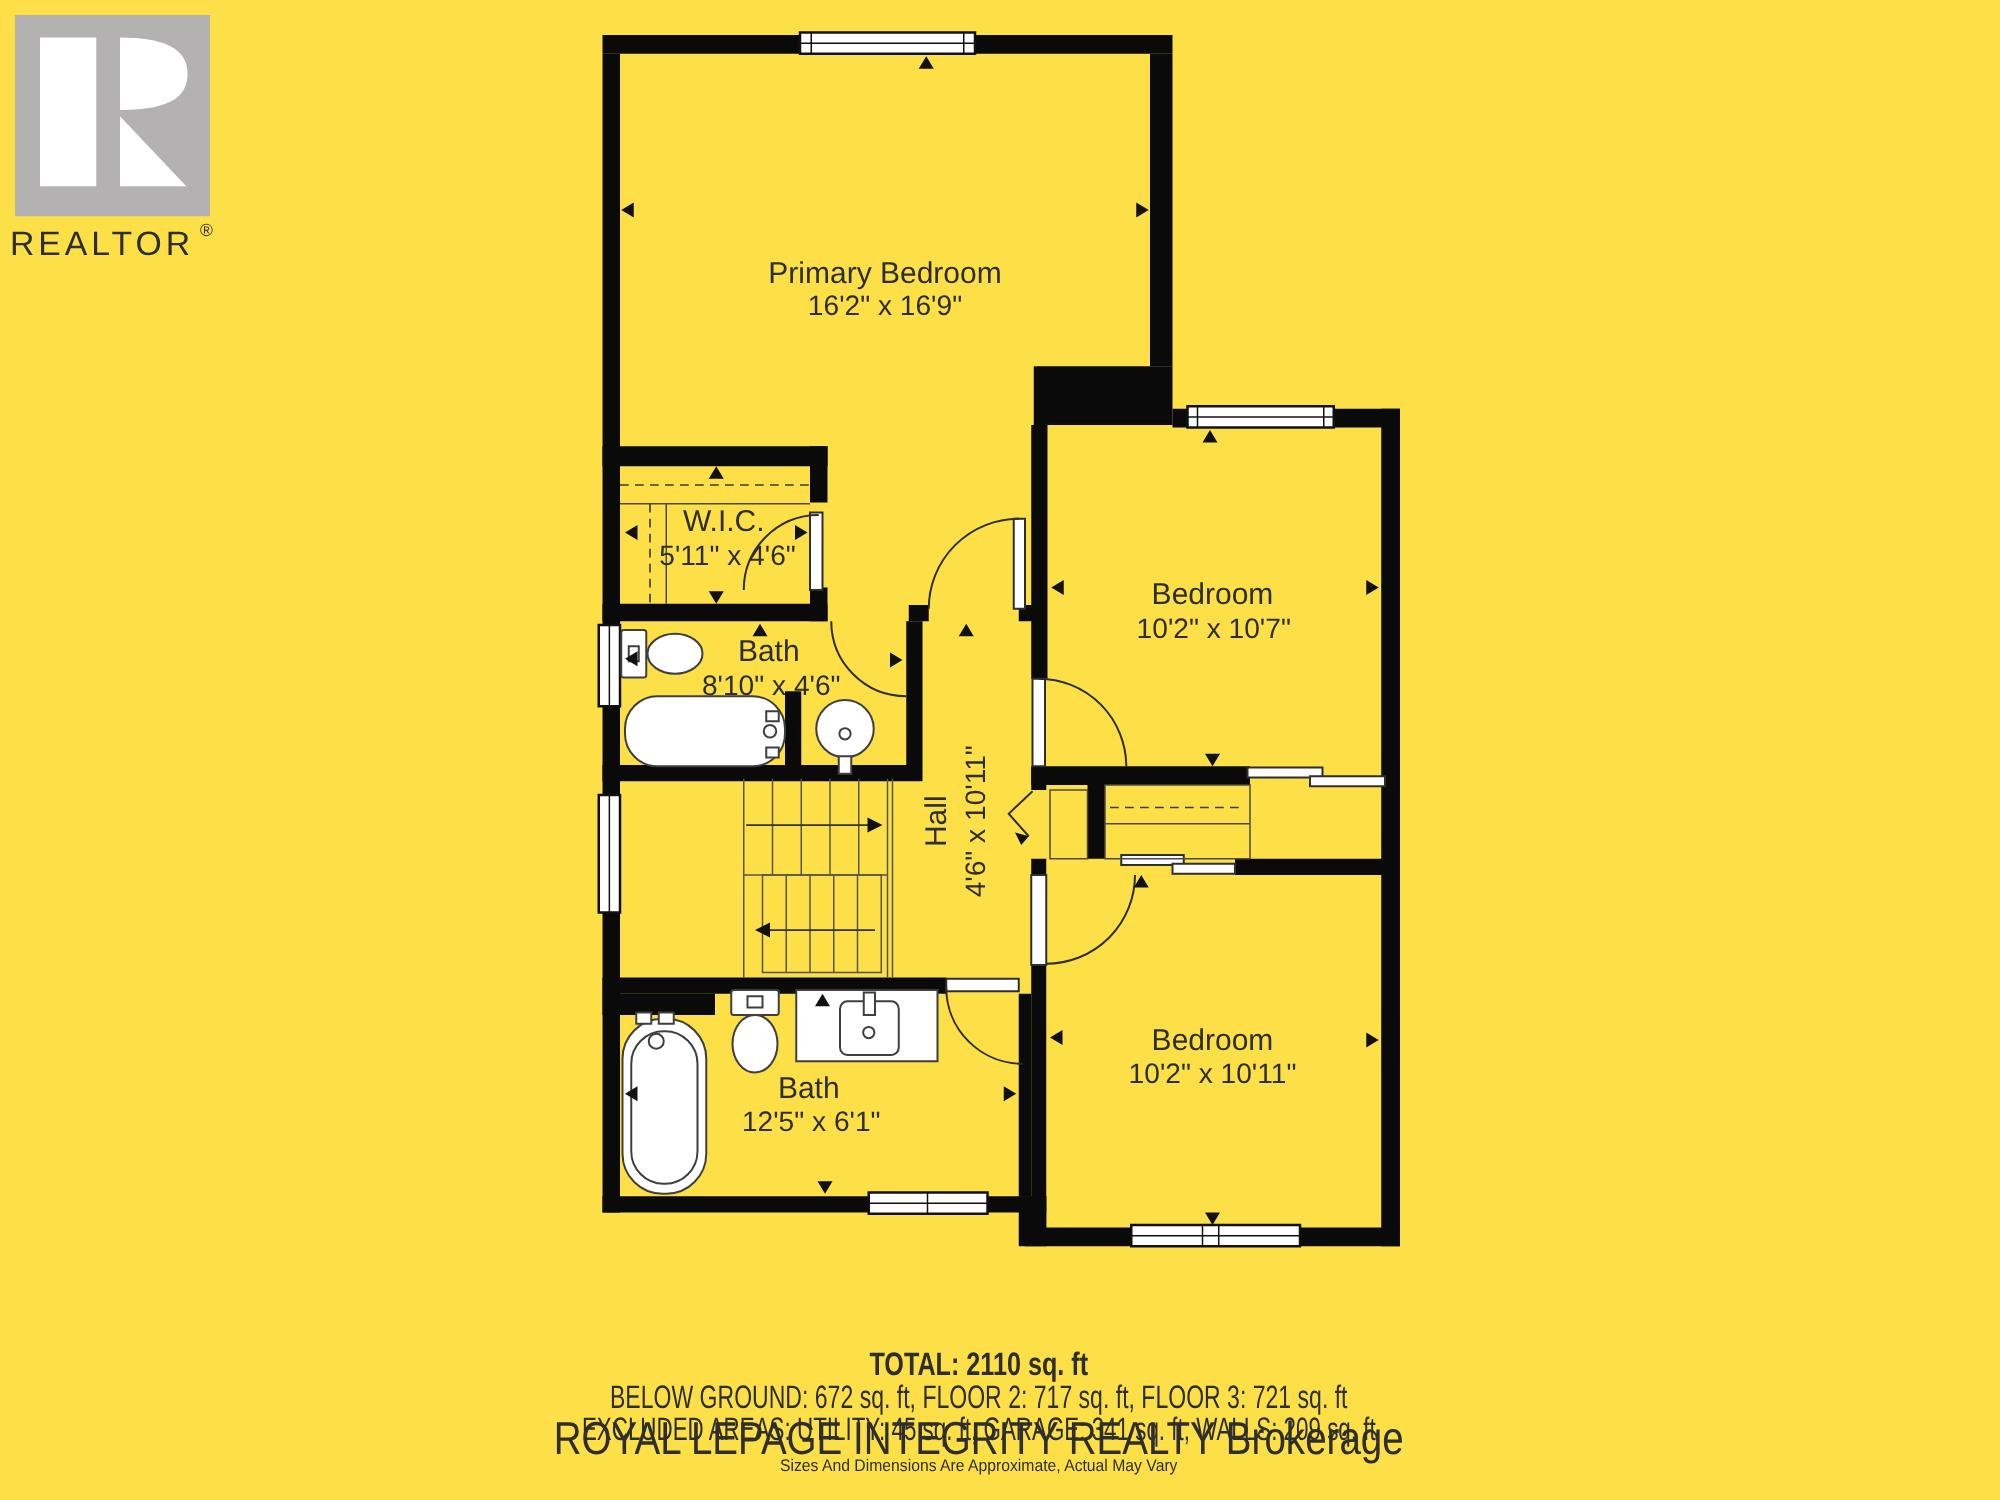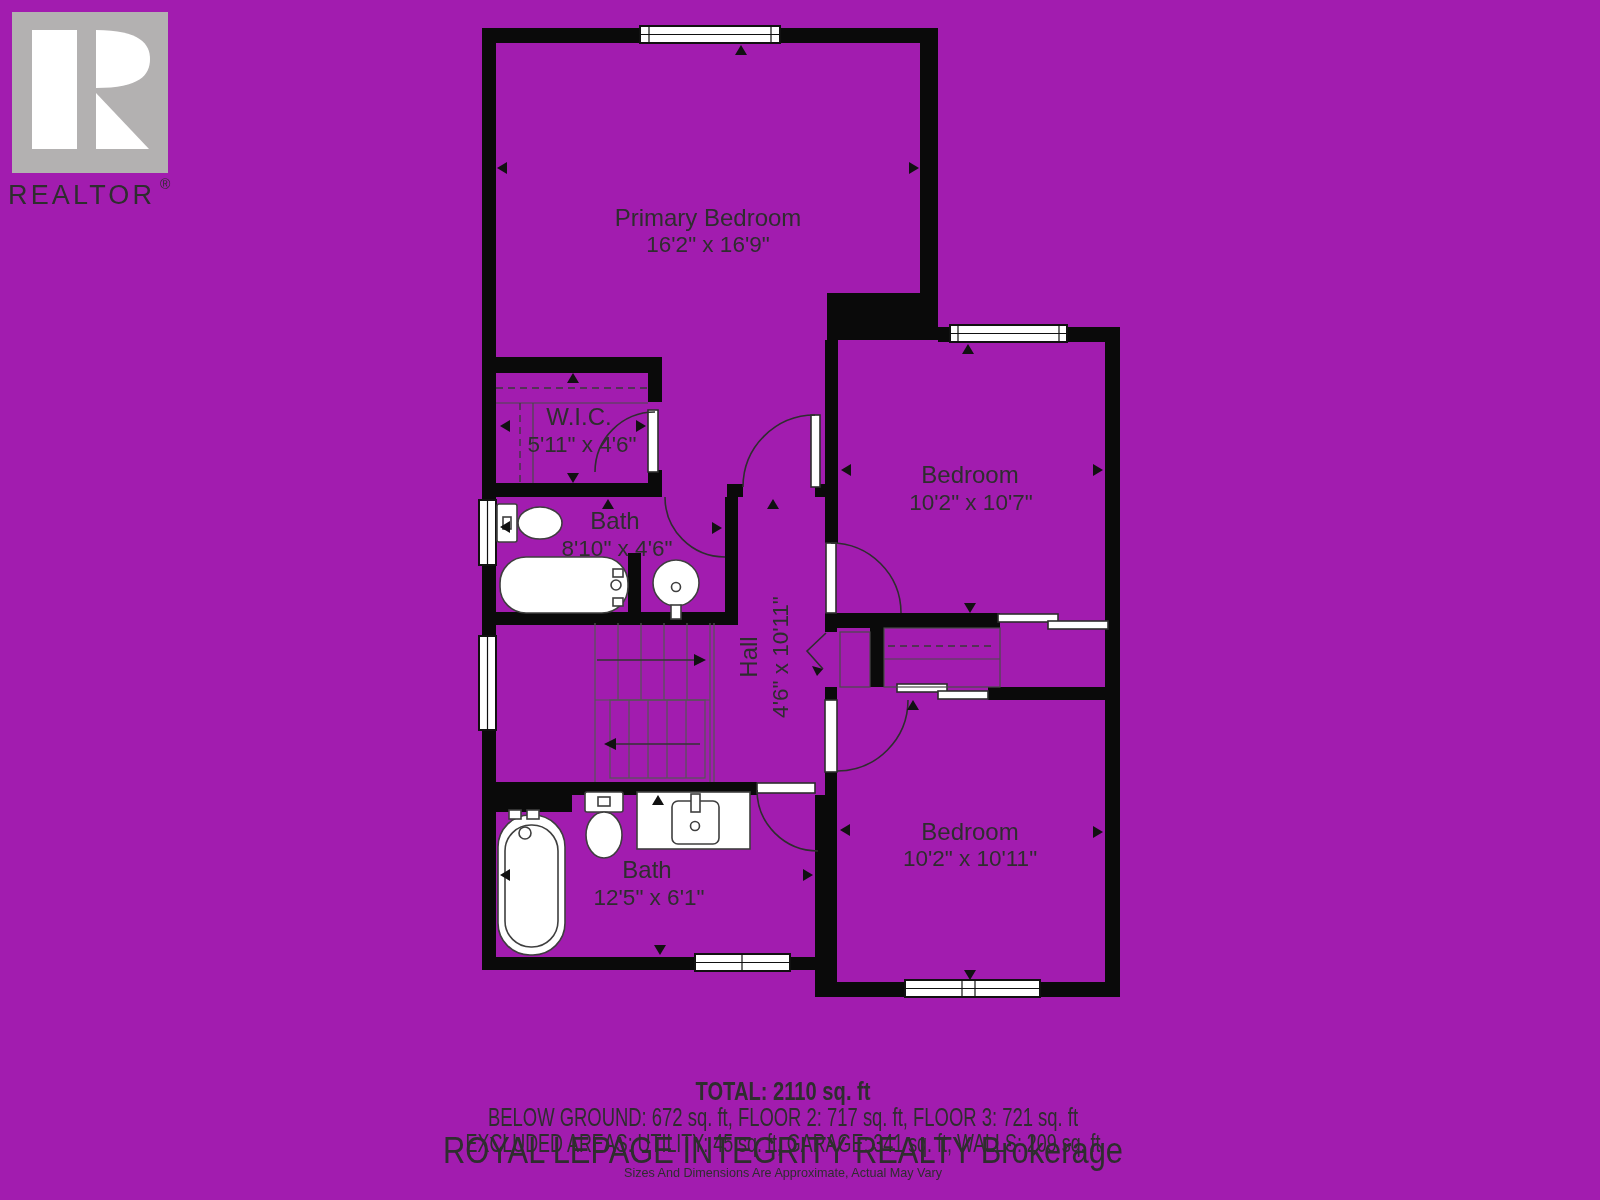--- a/index.html
+++ b/index.html
@@ -1,16 +1,16 @@
 <!DOCTYPE html>
 <html><head>
 <meta charset="utf-8">
 <style>
   html,body{margin:0;padding:0;background:#ffffff;}
-  .page{position:relative;width:1600px;height:1200px;background:#a21caf;overflow:hidden;
+  .page{position:relative;width:1600px;height:1200px;background:#fde047;overflow:hidden;
         font-family:"Liberation Sans", sans-serif;}
   svg{position:absolute;left:0;top:0;}
   svg text{font-family:"Liberation Sans", sans-serif;fill:#2e2e2e;}
   .roomname{font-size:24px;}
   .roomdims{font-size:22.5px;}
   .wall{fill:#0a0a0a;stroke:none;}
   .win{fill:#ffffff;stroke:#111;stroke-width:2;}
   .winline{stroke:#111;stroke-width:1.2;fill:none;}
   .leaf{fill:#ffffff;stroke:#2e2e2e;stroke-width:1.6;}
   .arc{fill:none;stroke:#2e2e2e;stroke-width:1.6;}

